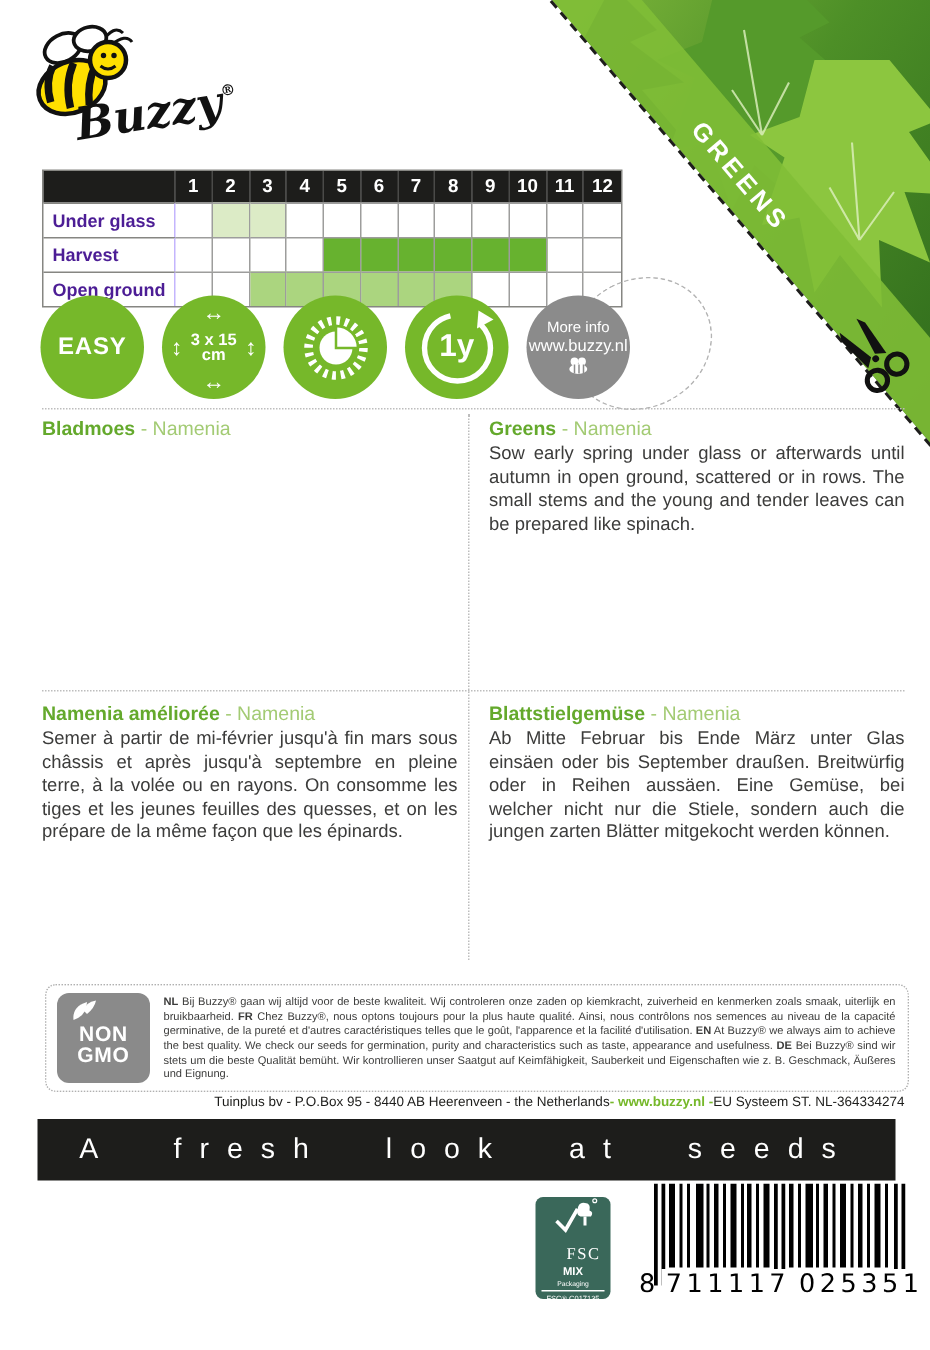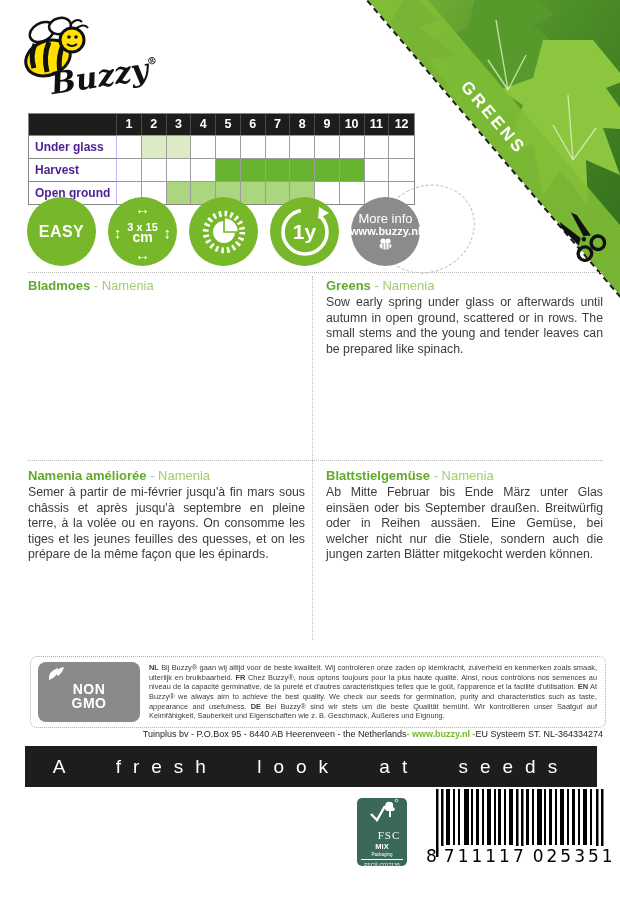--- a/index.html
+++ b/index.html
@@ -38,45 +38,45 @@
   .td:last-child{border-right:none;}
 
   
   .badges{position:absolute;left:27px;top:197px;display:flex;gap:12px;}
   .circle{width:69px;height:69px;border-radius:50%;background:#76b82a;color:#fff;
     display:flex;flex-direction:column;align-items:center;justify-content:center;
     position:relative;flex:0 0 auto;}
   .circle.gray{background:#8b8b8b;z-index:1;}
   .easy-label{font-weight:bold;font-size:16px;letter-spacing:.5px;}
   .sp-c{font-weight:bold;font-size:11px;line-height:11px;text-align:center;}
-  .sp-cm{font-weight:bold;font-size:14px;line-height:9px;}
+  .sp-cm{font-weight:bold;font-size:11px;line-height:9px;}
   .arrow{position:absolute;font-weight:bold;font-size:15px;line-height:1;}
   .arrow.t{top:4px;left:50%;transform:translateX(-50%);}
   .arrow.b{bottom:4px;left:50%;transform:translateX(-50%);}
   .arrow.l{left:6px;top:50%;transform:translateY(-50%);}
   .arrow.r{right:6px;top:50%;transform:translateY(-50%);}
   .year-label{position:absolute;font-weight:bold;font-size:21px;top:50%;left:50%;transform:translate(-50%,-52%);}
-  .mi1{font-size:13px;line-height:12px;}
-  .mi2{font-size:11px;font-weight:bold;line-height:13px;}
+  .mi1{font-size:10px;line-height:12px;}
+  .mi2{font-size:11px;font-weight:normal;line-height:13px;}
   .bee-trail{position:absolute;left:378px;top:186px;width:96px;height:84px;border:1.5px dashed #b4b4b4;
     border-radius:50%;transform:rotate(-28deg);z-index:0;}
 
   
   .desc{position:absolute;width:277px;font-size:12.3px;line-height:15.5px;text-align:justify;color:#3c3c3b;}
   .desc h3{margin:0 0 2px 0;font-size:13px;line-height:15px;color:#64a92c;font-weight:bold;}
   .desc h3 .variety{color:#a3cb74;font-weight:normal;}
   .div-v{position:absolute;left:312px;top:276px;height:364px;width:0;border-left:1.5px dotted #bdbdbd;}
   .div-h1{position:absolute;left:28px;top:272px;width:575px;height:0;border-top:1.5px dotted #bdbdbd;}
   .div-h2{position:absolute;left:28px;top:460px;width:575px;height:0;border-top:1.5px dotted #bdbdbd;}
 
   
   .quality-box{position:absolute;left:30px;top:656px;width:576px;height:72px;border:1.5px dotted #b0b0b0;
     border-radius:7px;box-sizing:border-box;display:flex;align-items:center;padding:4px 8px 4px 7px;gap:9px;}
   .nongmo{width:62px;height:60px;background:#8a8a8a;border-radius:8px;flex:0 0 auto;position:relative;
-    color:#fff;text-align:center;padding-left:40px;}
+    color:#fff;text-align:center;}
   .nongmo .txt{position:absolute;left:0;right:0;top:20px;font-weight:bold;font-size:14px;line-height:14px;letter-spacing:.5px;}
   .nongmo svg{position:absolute;left:9px;top:4px;}
   .quality-text{font-size:7.4px;line-height:9.6px;text-align:justify;color:#3c3c3b;}
   .quality-text .lang{font-weight:bold;}
 
   
   .addr-row{position:absolute;left:28px;top:729px;width:575px;display:flex;justify-content:flex-end;
     font-size:9px;color:#1d1d1b;}
   .addr-row .site{color:#76b82a;font-weight:bold;}
   .banner{position:absolute;left:25px;top:746px;width:572px;height:41px;background:#1d1d1b;color:#fff;

